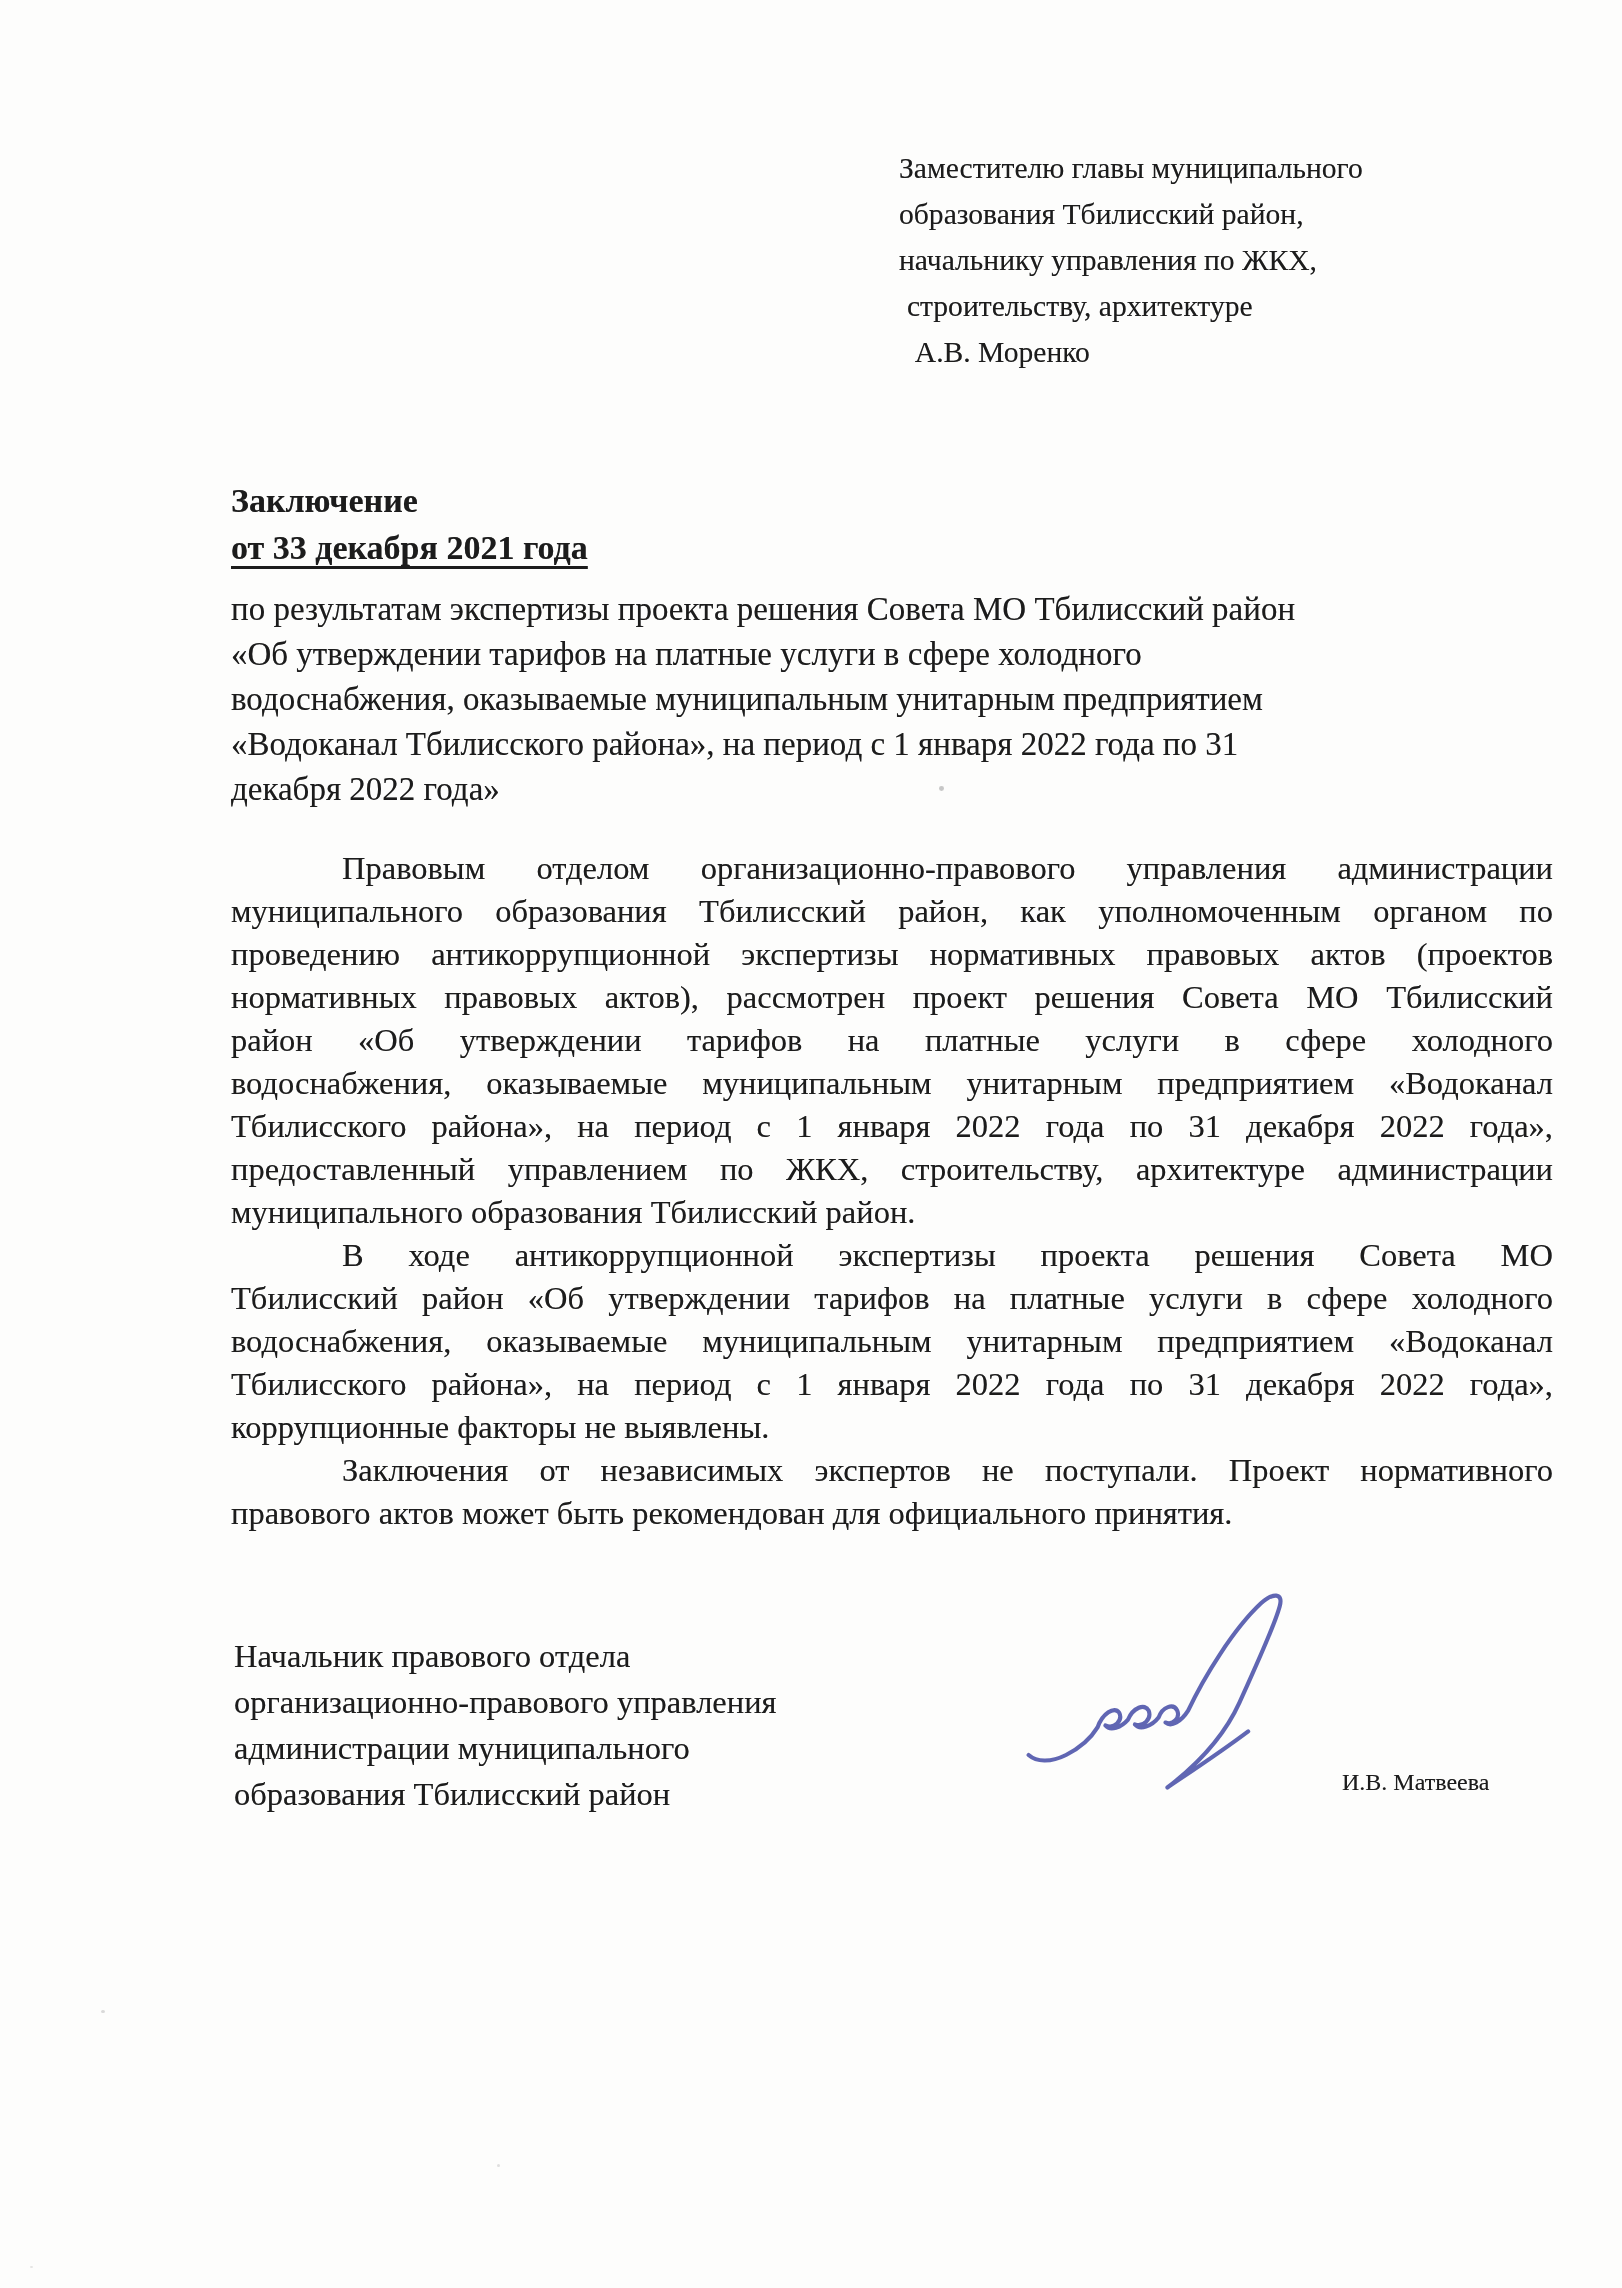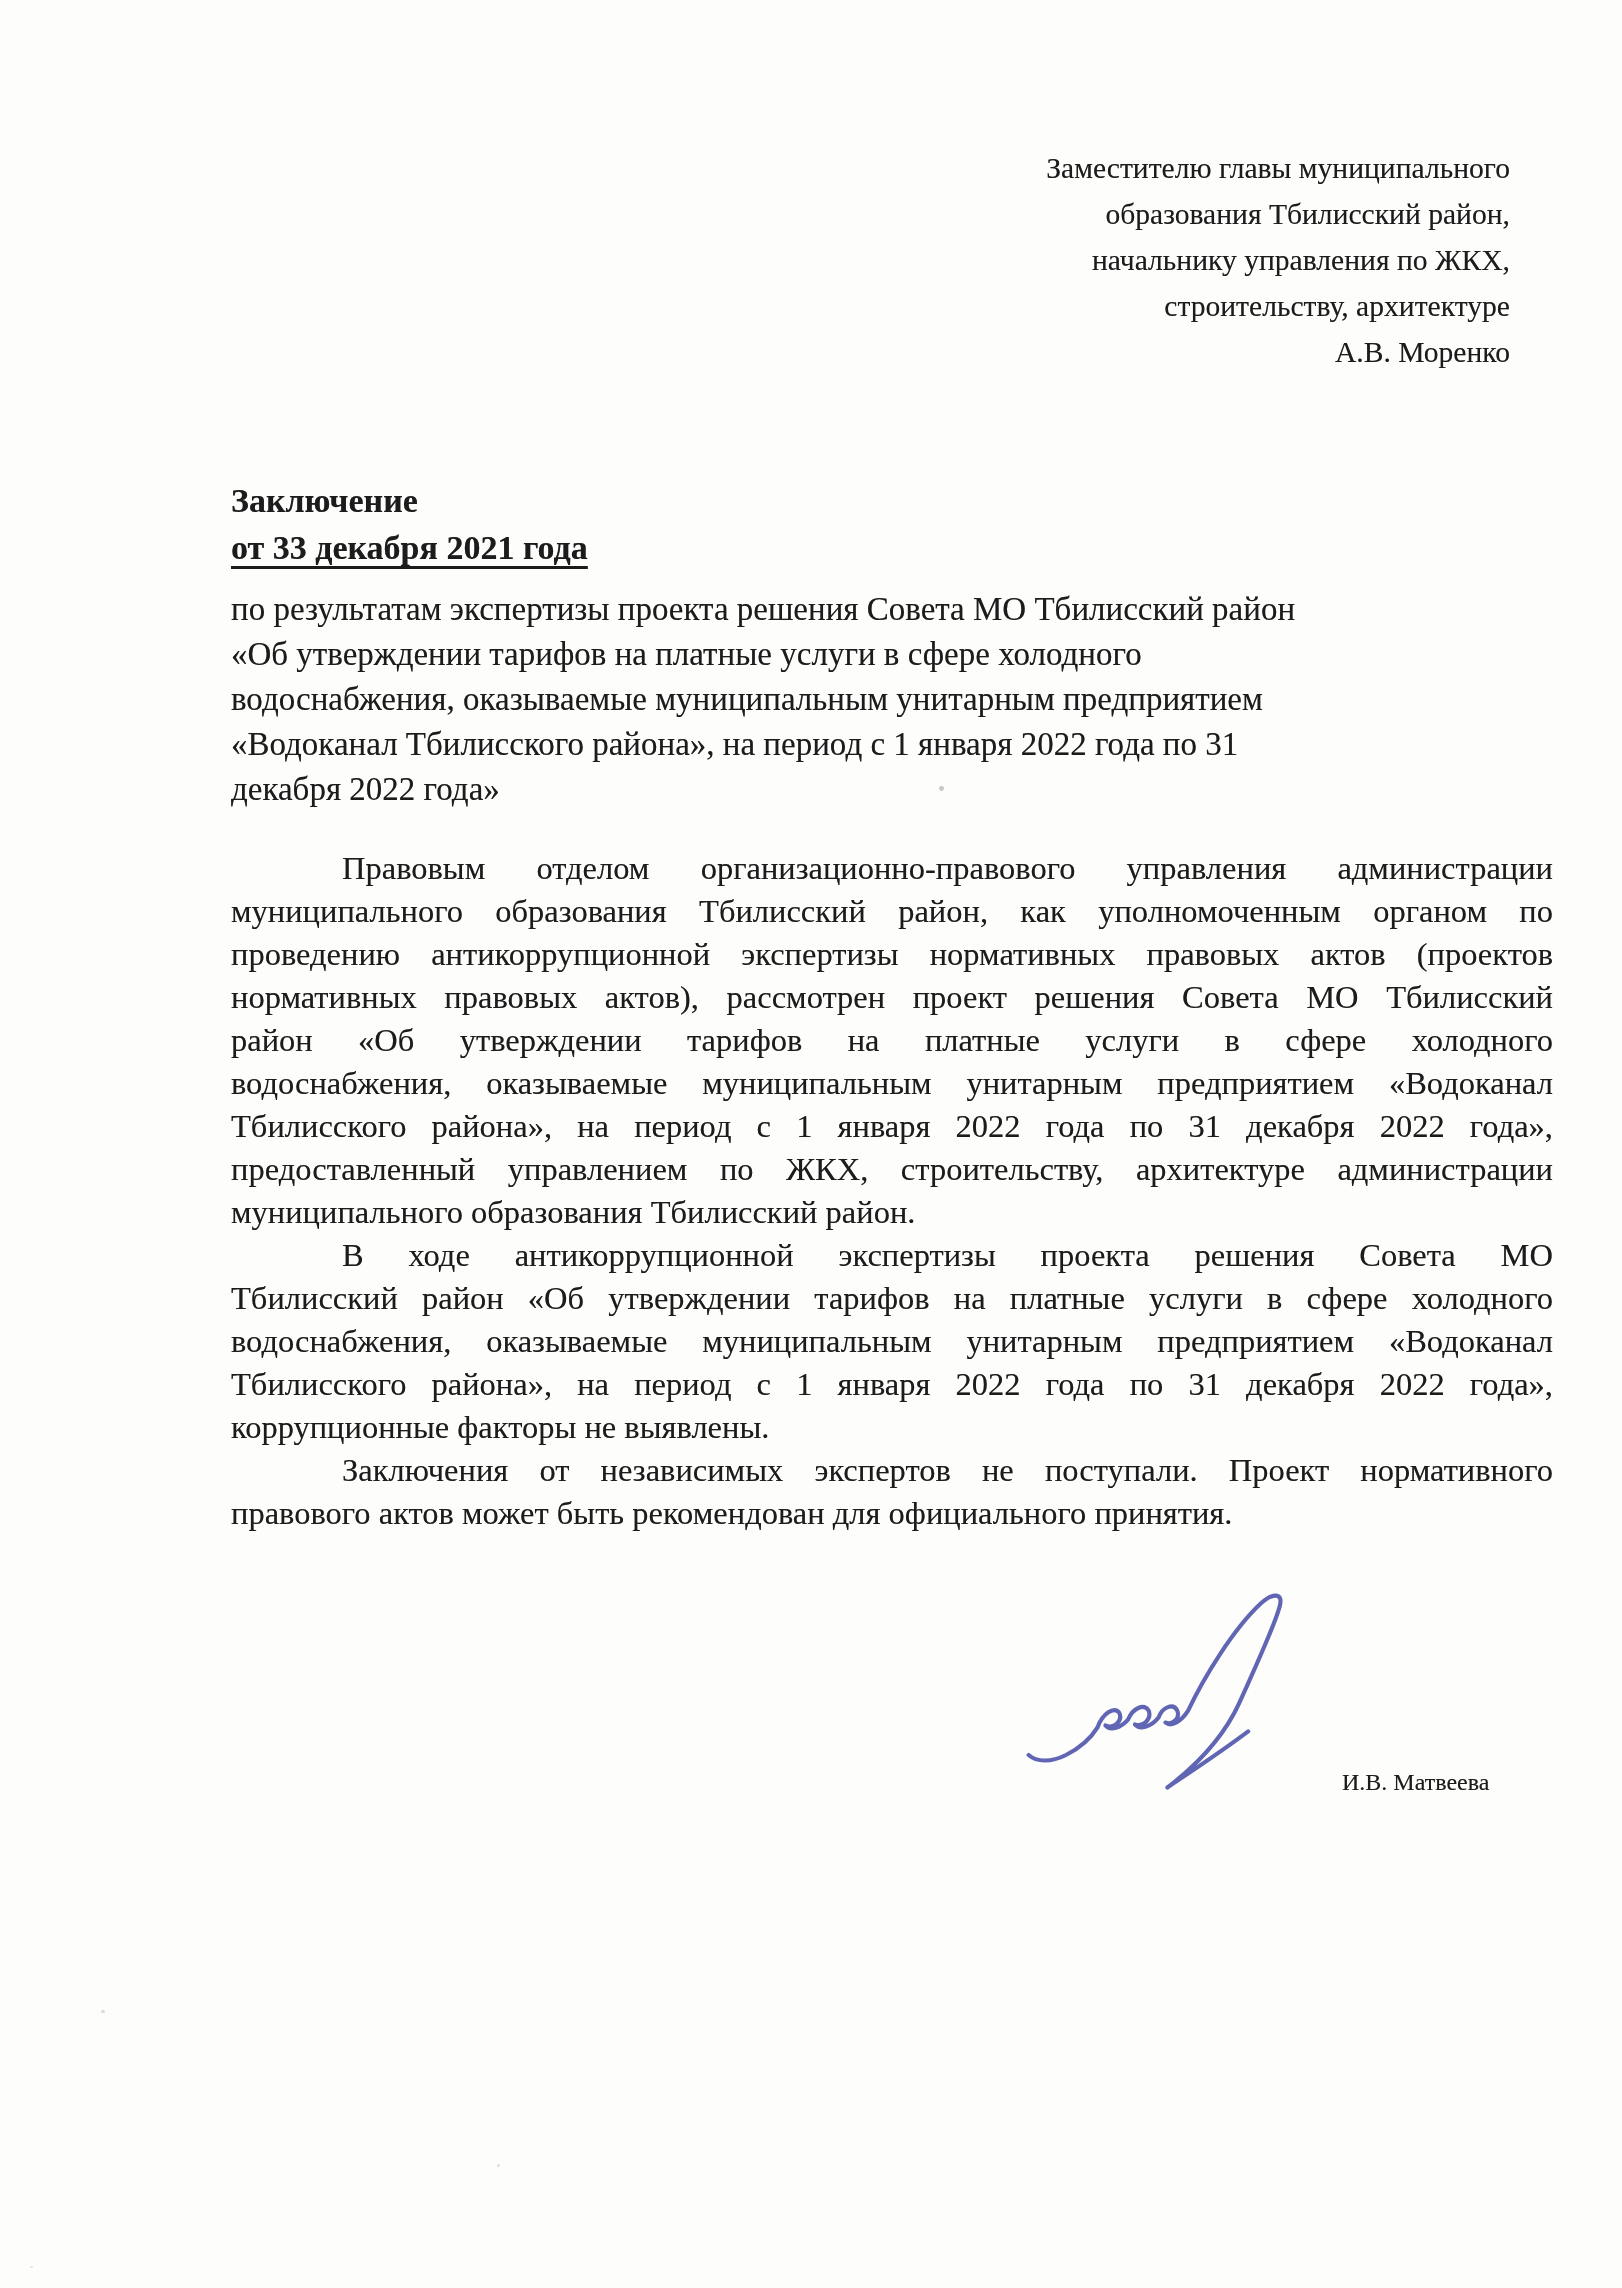--- a/index.html
+++ b/index.html
@@ -21,21 +21,21 @@
   .txt { text-shadow: 0 0 0.6px rgba(25,25,25,0.45); }
 
   
   .addressee {
     position: absolute;
     left: 899px;
     top: 145px;
     width: 611px;
     font-size: 29.6px;
     line-height: 46px;
-    text-align: right;
+    text-align: left;
   }
   .addressee .line:nth-child(4) { padding-left: 7.9px; }
   .addressee .line:nth-child(5) { padding-left: 15.8px; }
 
   
   .title-block {
     position: absolute;
     left: 231px;
     top: 476px;
     width: 1322px;
@@ -155,20 +155,26 @@
         <div class="line">водоснабжения, оказываемые муниципальным унитарным предприятием «Водоканал</div>
         <div class="line">Тбилисского района», на период с 1 января 2022 года по 31 декабря 2022 года»,</div>
         <div class="line">коррупционные факторы не выявлены.</div>
       </div>
     <div class="para">
         <div class="line">Заключения от независимых экспертов не поступали. Проект нормативного</div>
         <div class="line">правового актов может быть рекомендован для официального принятия.</div>
       </div>
   </div>
 
+  <div class="sign-block txt">
+      <div class="line">Начальник правового отдела</div>
+      <div class="line">организационно-правового управления</div>
+      <div class="line">администрации муниципального</div>
+      <div class="line">образования Тбилисский район</div>
+    </div>
 
   <svg class="signature-svg" viewBox="0 0 400 262" xmlns="http://www.w3.org/2000/svg">
     <path d="M 96 196
              C 104 203 118 204 134 196
              C 146 190 158 181 166 168
              C 171 154 183 146 188 153
              C 192 161 183 170 174 166
              C 179 172 190 168 197 160
              C 202 148 214 143 218 151
              C 221 159 213 168 204 165

